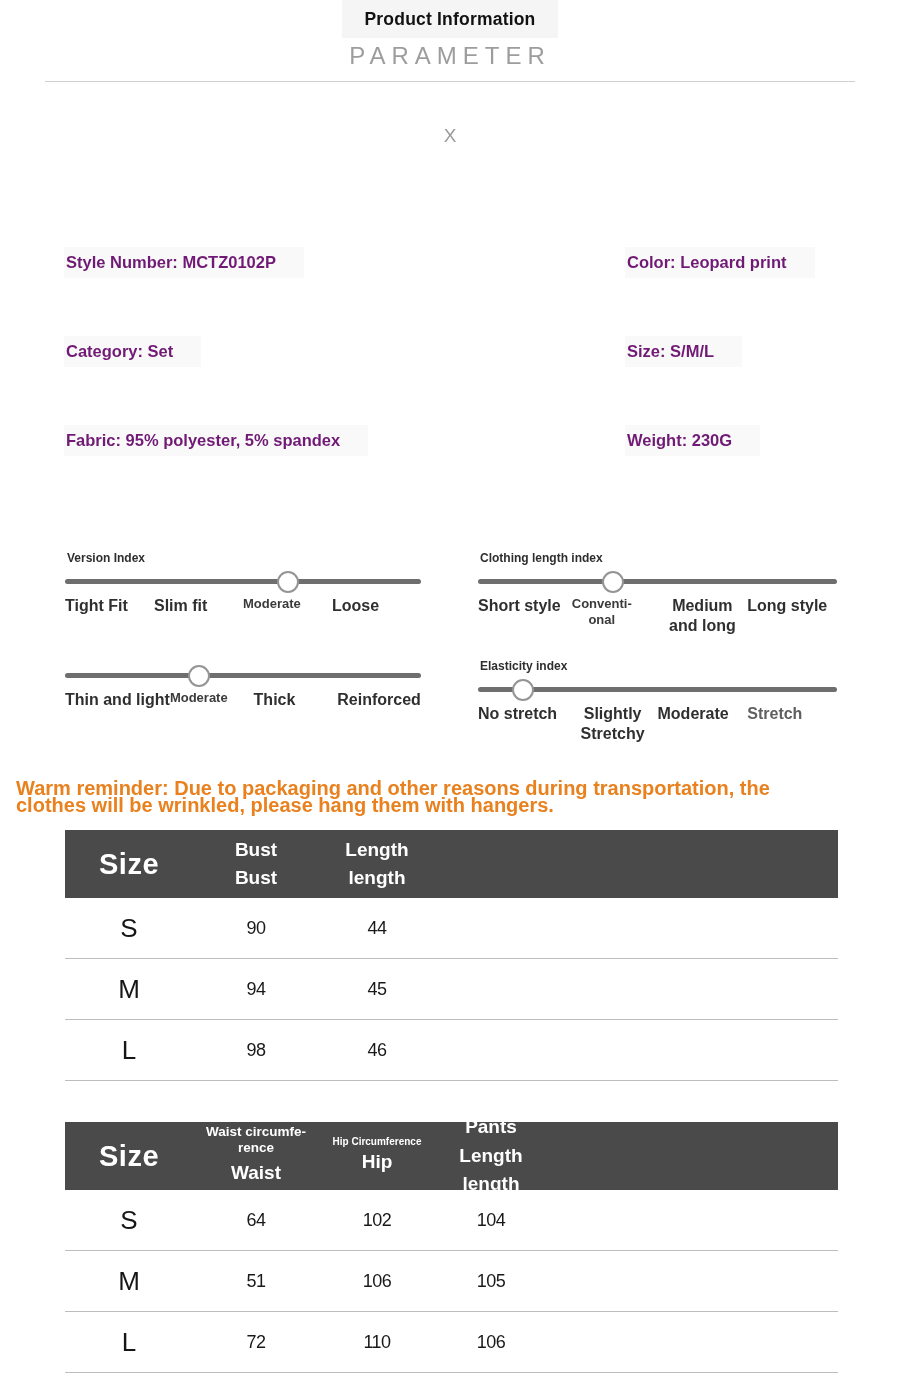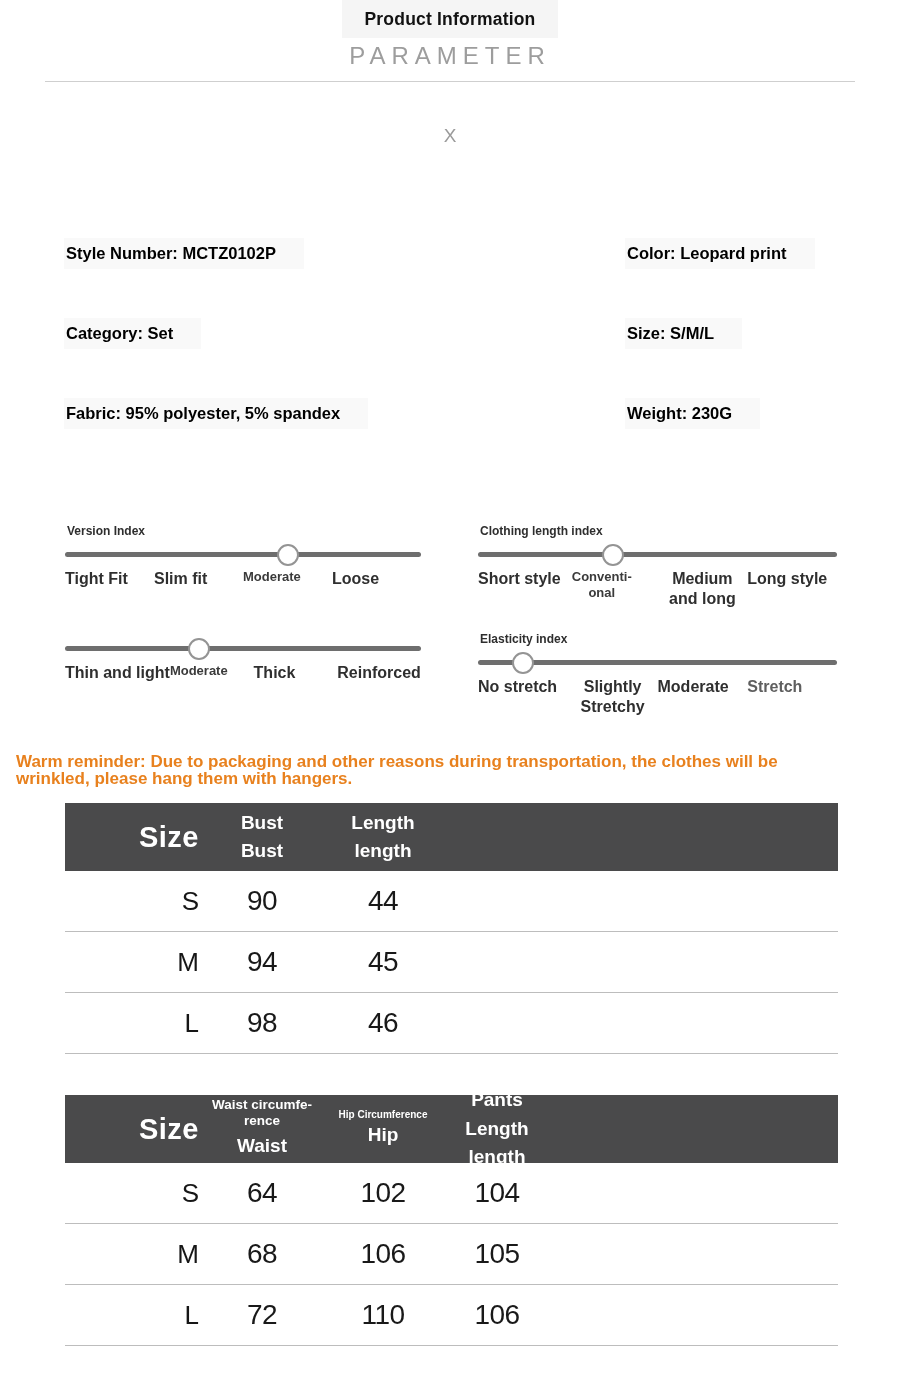--- a/index.html
+++ b/index.html
@@ -14,59 +14,59 @@
   .page-subtitle { margin-top:4px; font-size:24px; letter-spacing:6px; color:#9d9d9d; }
   .rule { border-top:1px solid #cfcfcf; margin:11px 45px 0; height:0; }
   .x-mark { text-align:center; margin-top:42px; line-height:24px; font-size:19px; color:#9b9b9b; }
 
   
   .specs { margin:90px 0 0 64px; }
   .spec-row { display:flex; margin-bottom:49px; }
   .spec-row:last-child { margin-bottom:0; }
   .spec-left { width:561px; }
   .spec-chip { display:inline-block; background:#f9f9f9; font-size:16.5px; font-weight:700;
-               color:#000000; padding:6px 28px 6px 2px; white-space:nowrap; }
+               color:#701a75; padding:6px 28px 6px 2px; white-space:nowrap;margin-top:9px; }
 
   
   .indices { display:grid; grid-template-columns:356px 359px; column-gap:57px; row-gap:21px;
              margin:95px 0 0 65px; }
   .idx-title { font-size:12px; font-weight:600; color:#2e2e2e; padding-left:2px; }
   .track { position:relative; height:5px; background:#6e6e6e; border-radius:3px; margin-top:14px; }
   .knob { position:absolute; top:50%; width:18px; height:18px; background:#fff;
           border:2.5px solid #949494; border-radius:50%; transform:translate(-50%,-50%); }
   .pos-0{left:12.5%} .pos-1{left:37.5%} .pos-2{left:62.5%}
   .opts { display:flex; margin-top:12px; min-height:42px; }
   .opt { flex:1 1 0; display:flex; justify-content:flex-start; align-items:flex-start; }
   .opt > span { font-size:16px; font-weight:700; color:#2f2f2f; white-space:nowrap;
                 text-align:center; line-height:1.25; }
   .opt > span.sm { font-size:13px; font-weight:600; color:#3a3a3a; }
   .opt > span.wrap { white-space:normal; max-width:94px; }
   .opt > span.wrap-narrow { white-space:normal; max-width:68px; }
   .opt > span.muted { color:#5f5f5f; }
 
   
-  .reminder { margin:34px 16px 0; width:768px; font-size:17px; font-weight:700;
+  .reminder { margin:34px 16px 0; width:768px; font-size:20px; font-weight:700;
               color:#E8811E; line-height:17px; }
 
   
   .size-table { margin:16px 0 0 65px; width:773px; }
   .size-table.second { margin-top:41px; }
   .t-head { display:flex; align-items:center; height:68px; background:#4a4a4b; color:#ffffff; }
   .t-row { display:flex; align-items:center; height:60px; border-bottom:1px solid #bdbdbd; }
-  .c1 { width:128px; text-align:right;padding-left:6px; }
+  .c1 { width:128px; text-align:center; }
   .c2 { width:126px; text-align:center; }
   .c3 { width:116px; text-align:center; }
   .c4 { width:112px; text-align:center; }
   .corner { font-size:29px; font-weight:600; letter-spacing:0.5px; }
   .hcol .l1, .hcol .l2 { font-size:19px; font-weight:600; line-height:1.5; }
   .second .c2 .l1 { font-size:13.5px; line-height:1.2; max-width:104px; margin:0 auto; }
   .second .c2 .l2 { margin-top:3px; }
   .second .c3 .l1 { font-size:10px; line-height:1.3; }
   .size-cell { font-size:26px; font-weight:400; color:#161616; }
-  .num { font-size:28px; font-weight:400; letter-spacing:-0.5px; color:#191919; }
+  .num { font-size:18px; font-weight:400; letter-spacing:-0.5px; color:#191919; }
 </style>
 </head>
 <body>
 
 <div class="header">
   <div class="title-chip">
     <h1 class="page-title">Product Information</h1>
   </div>
   <div class="page-subtitle">PARAMETER</div>
 </div>
@@ -237,21 +237,21 @@
     </div>
   </div>
   <div class="t-row">
     <div class="c1 size-cell">S</div>
     <div class="c2 num">64</div>
     <div class="c3 num">102</div>
     <div class="c4 num">104</div>
   </div>
   <div class="t-row">
     <div class="c1 size-cell">M</div>
-    <div class="c2 num">68</div>
+    <div class="c2 num">51</div>
     <div class="c3 num">106</div>
     <div class="c4 num">105</div>
   </div>
   <div class="t-row">
     <div class="c1 size-cell">L</div>
     <div class="c2 num">72</div>
     <div class="c3 num">110</div>
     <div class="c4 num">106</div>
   </div>
 </div>

